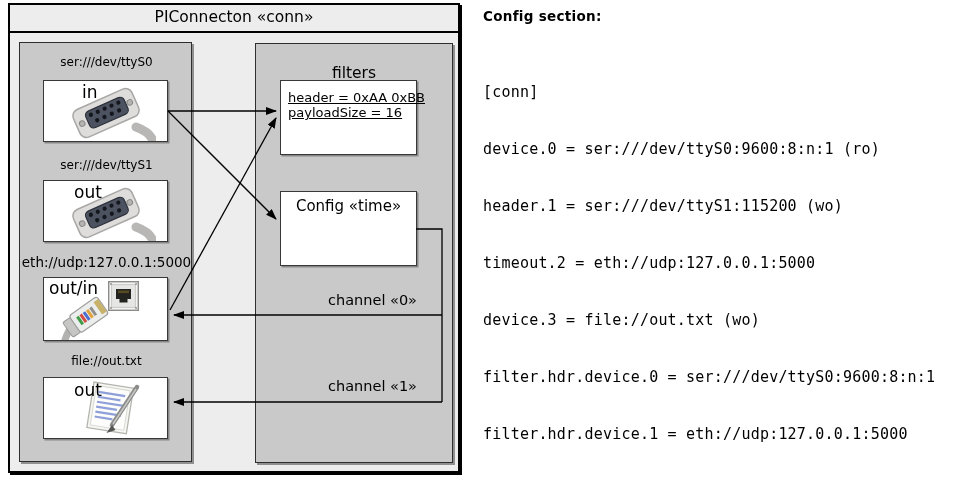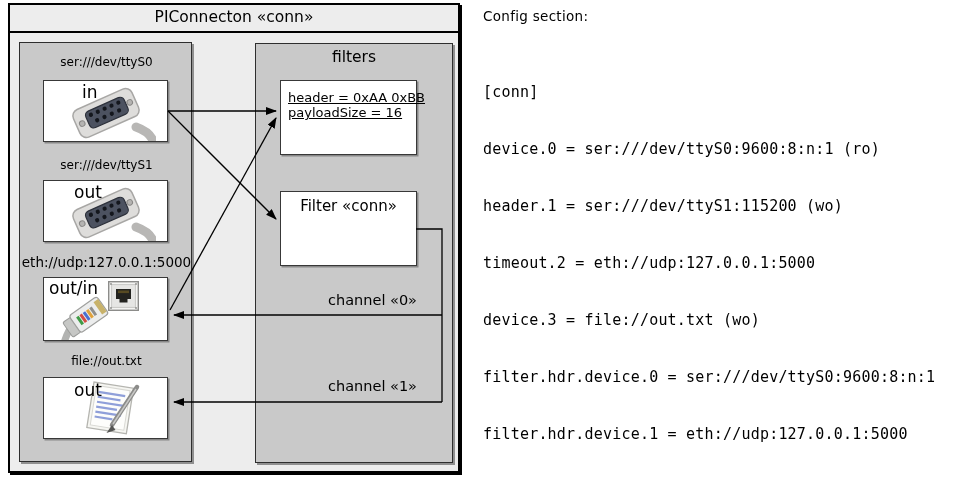--- a/index.html
+++ b/index.html
@@ -9,21 +9,21 @@
 
   .outer-box{position:absolute;left:8px;top:3px;width:452px;height:470px;box-sizing:border-box;
              border:2px solid #000;background:#ededed;box-shadow:2px 2px 0 #000;}
   .diagram-title{height:26px;line-height:25px;border-bottom:2px solid #000;text-align:center;
                  font-size:15.5px;}
 
   .panel{position:absolute;box-sizing:border-box;background:#c9c9c9;border:1px solid #2e2e2e;
          box-shadow:2px 2px 0 rgba(30,30,30,0.45);}
   .devices-panel{left:19px;top:42px;width:173px;height:420px;}
   .filters-panel{left:255px;top:43px;width:198px;height:420px;}
-  .filters-title{text-align:center;padding-top:4px;font-size:15.5px;}
+  .filters-title{text-align:center;padding-top:20px;font-size:15.5px;}
 
   .dev-uri{position:absolute;left:21px;width:171px;text-align:center;font-size:12px;white-space:nowrap;}
   .u0{top:55px}.u1{top:158px}.u2{top:254px;font-size:13.5px}.u3{top:354px}
   .dev-box{position:absolute;left:43px;width:125px;height:62px;box-sizing:border-box;background:#fff;
            border:1.5px solid #383838;box-shadow:1.5px 1.5px 0 rgba(40,40,40,0.4);padding-left:45px;}
   .b0{top:80px}.b1{top:180px}.b2{top:277px;height:64px}.b3{top:377px}
   .dev-dir{position:absolute;font-size:17px;z-index:3;}
   .dir0{left:38px;top:1px}.dir1{left:30px;top:1px}.dir2{left:5px;top:0px}.dir3{left:30px;top:2px}
   .icon-abs{position:absolute;}
 
@@ -34,21 +34,21 @@
   .filter-prop{font-size:13px;line-height:15px;margin-left:7px;white-space:nowrap;text-decoration:underline;}
   .gap-sm{margin-top:9px;}
   .gap-lg{margin-top:17px;}
 
   .chan-label{position:absolute;left:280px;width:137px;text-align:right;font-size:14.5px;}
   .c0{top:292px}.c1{top:378px}
 
   svg.wires{position:absolute;left:0;top:0;width:470px;height:484px;pointer-events:none;}
 
   .config{position:absolute;left:483px;top:8px;width:480px;}
-  .config-heading{font-weight:normal;font-size:13.5px;letter-spacing:0.3px;}
+  .config-heading{font-weight:bold;font-size:13.5px;letter-spacing:0.3px;}
   .config-lines{margin-top:21px;font-family:"DejaVu Sans Mono",monospace;font-size:15px;
                 line-height:19px;letter-spacing:0.2px;white-space:pre;}
 </style>
 </head>
 <body>
 
 <div class="stage">
 
   <div class="diagram">
 
@@ -161,21 +161,21 @@
         <path d="M38,44 l-5.5,8 l9,-3 z" fill="#555553"></path>
       </svg>
     </div>
 
     <div class="filter-box f0">
       <div class="filter-prop gap-sm">header = 0xAA 0xBB</div>
       <div class="filter-prop">payloadSize = 16</div>
     </div>
 
     <div class="filter-box f1">
-      <div class="filter-title">Filter «conn»</div>
+      <div class="filter-title">Config «time»</div>
     </div>
 
     <div class="chan-label c0">channel «0»</div>
     <div class="chan-label c1">channel «1»</div>
 
     <svg class="wires">
       <defs>
         <marker id="ah" markerWidth="12" markerHeight="10" refX="10" refY="4" orient="auto" markerUnits="userSpaceOnUse">
           <path d="M0,0 L11,4 L0,8 z" fill="#000"></path>
         </marker>

